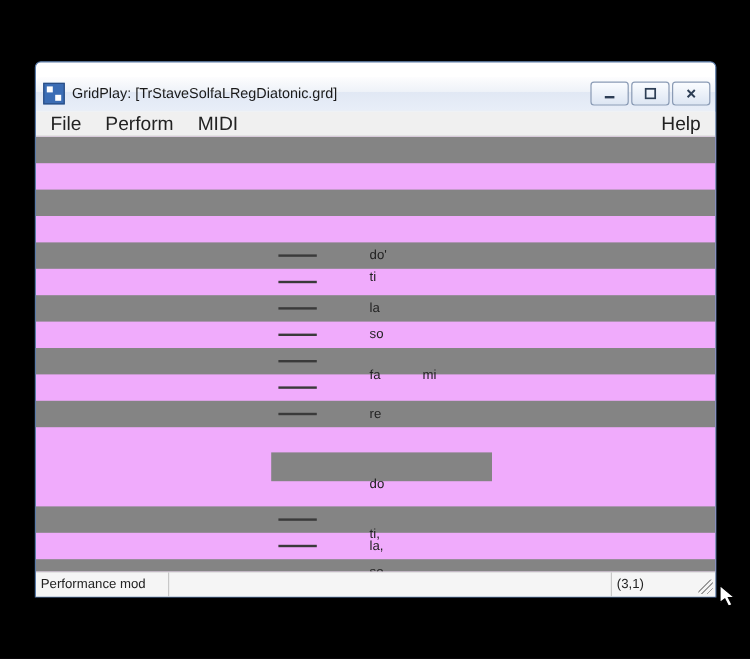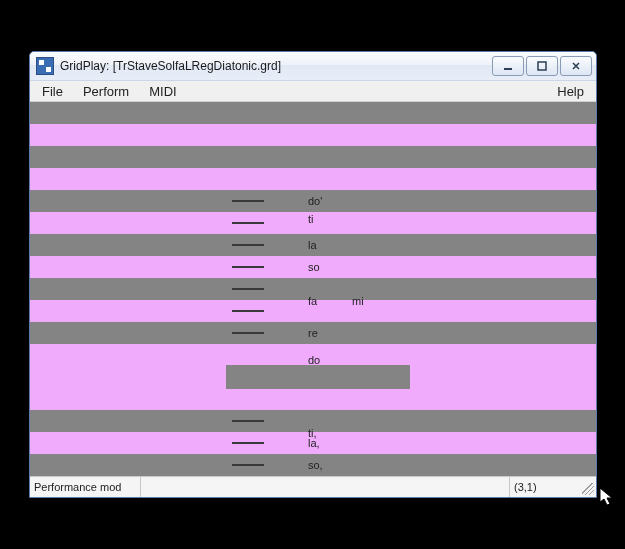--- a/index.html
+++ b/index.html
@@ -27,20 +27,21 @@
   }
   
   .titlebar {
     height: 28px;
     background: linear-gradient(to bottom, #fdfdfe 0%, #eef2f8 45%, #e1e8f4 46%, #e8eef8 100%);
     border-bottom: 1px solid #c9d6e8;
     display: flex;
     align-items: center;
     padding: 0 4px 0 6px;
     border-radius: 5px 5px 0 0;
+    margin-top: 12px;
   }
   .app-icon {
     width: 16px;
     height: 16px;
     background: #3b6db5;
     border: 1px solid #2a4e85;
     margin-right: 6px;
     position: relative;
   }
   .app-icon::before {
@@ -80,21 +81,21 @@
     height: 20px;
     background: #f0f0f0;
     border-bottom: 1px solid #d0d0d0;
     display: flex;
     align-items: stretch;
     padding: 0 2px;
   }
   .menu-item {
     padding: 2px 10px 0 10px;
     color: #222;
-    font-size: 13px;
+    font-size: 16px;
     line-height: 18px;
     cursor: default;
   }
   .menu-spacer { flex: 1; }
   
   .client {
     flex: 1;
     position: relative;
     overflow: hidden;
     background: #f0abfc;
@@ -225,21 +226,21 @@
         <div class="row-label" style="top: 159px;">so</div>
         <div class="row grey" style="top: 176px;"></div>
         <div class="tick" style="top: 186px;"></div>
         <div class="row-label" style="top: 193px;">fa</div>
         <div class="tick" style="top: 208px;"></div>
         <div class="row-label" style="top: 193px; padding-left: 44px;">mi</div>
         <div class="row grey" style="top: 220px;"></div>
         <div class="tick" style="top: 230px;"></div>
         <div class="row-label" style="top: 225px;">re</div>
         <div class="sel-block" style="top: 263px;"></div>
-        <div class="row-label" style="top: 252px;">do</div>
+        <div class="row-label" style="top: 284px;">do</div>
         <div class="row grey" style="top: 308px;"></div>
         <div class="tick" style="top: 318px;"></div>
         <div class="row-label" style="top: 325px;">ti,</div>
         <div class="tick" style="top: 340px;"></div>
         <div class="row-label" style="top: 335px; text-align: right;">la,</div>
         <div class="row grey" style="top: 352px;"></div>
         <div class="tick" style="top: 362px;"></div>
         <div class="row-label" style="top: 357px; text-align: right;">so,</div>
       </div>
   </div>

